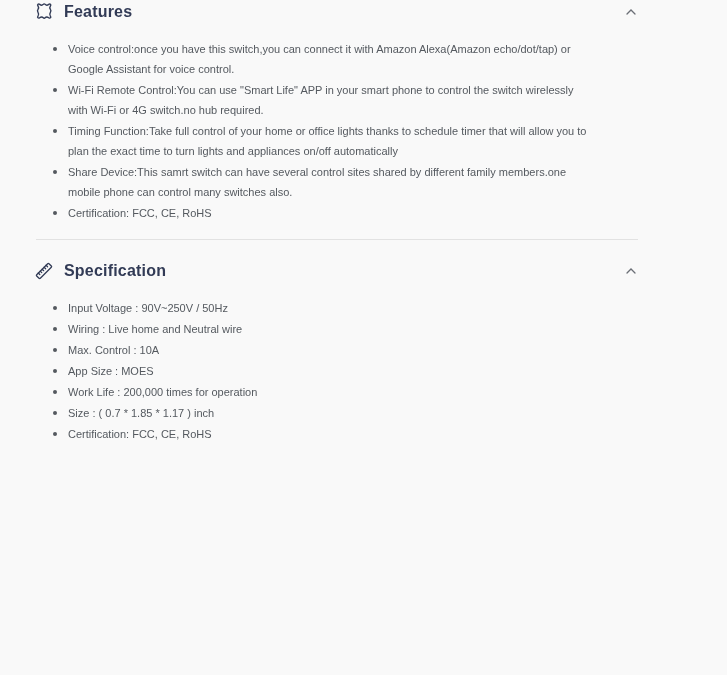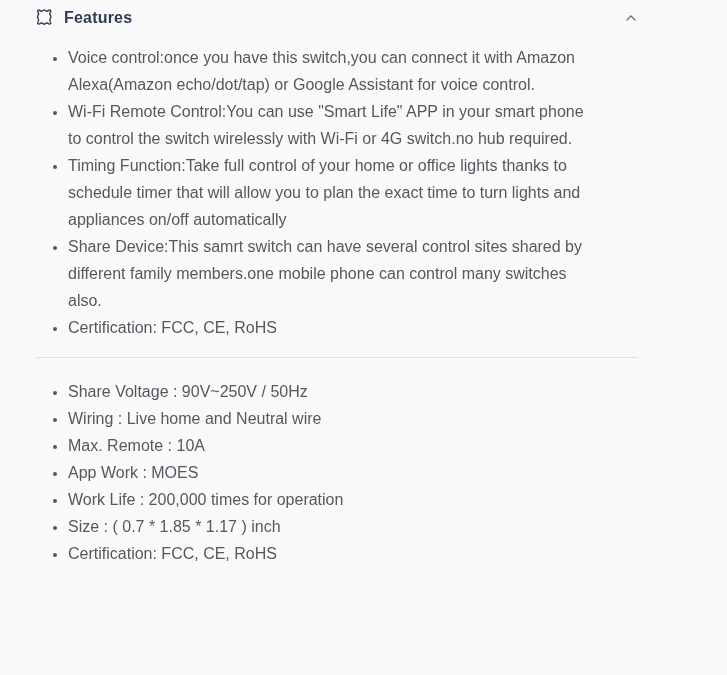--- a/index.html
+++ b/index.html
@@ -5,21 +5,21 @@
   * { margin: 0; padding: 0; box-sizing: border-box; }
   html, body {
     width: 727px; height: 675px;
     background: #f9f9f9;
     font-family: "Liberation Sans", sans-serif;
     overflow: hidden;
   }
   main.panel {
     width: 607px;
     margin-left: 33px;
-    padding-top: 7px;
+    padding-top: 1px;
     color: #54595f;
   }
   .section-header {
     display: flex;
     align-items: center;
     cursor: pointer;
   }
   .section-header .head-icon {
     width: 22px; height: 22px;
     display: inline-flex;
@@ -39,22 +39,22 @@
     margin-right: 2px;
     display: inline-flex;
     color: #6b6f76;
   }
   ul.bullet-list {
     margin: 15px 0 0 0;
     padding-left: 35px;
     list-style: disc outside;
   }
   ul.bullet-list li {
-    font-size: 16px;
-    line-height: 27px;
+    font-size: 11px;
+    line-height: 20px;
     color: #54595f;
     max-width: 522px;
   }
   ul.bullet-list li::marker { color: #54595f; font-size: 14px; }
   hr.section-divider {
     border: none;
     border-top: 1px solid #e2e2e2;
     margin: 16px 0 20px 3px;
     width: 602px;
   }
@@ -101,24 +101,40 @@
       <li>Wi-Fi Remote Control:You can use "Smart Life" APP in your smart phone to control the switch wirelessly with Wi-Fi or 4G switch.no hub required.</li>
       <li>Timing Function:Take full control of your home or office lights thanks to schedule timer that will allow you to plan the exact time to turn lights and appliances on/off automatically</li>
       <li>Share Device:This samrt switch can have several control sites shared by different family members.one mobile phone can control many switches also.</li>
       <li>Certification: FCC, CE, RoHS</li>
     </ul>
   </section>
 
   <hr class="section-divider">
 
   <section class="spec-section">
+    <div class="section-header">
+      <span class="head-icon">
+        <svg width="22" height="22" viewBox="0 0 24 24" fill="none" stroke="currentColor" stroke-width="1.4" stroke-linejoin="round" stroke-linecap="round">
+          <g transform="rotate(-45 12 12)">
+            <rect x="2.5" y="9.2" width="19" height="5.6" rx="1"></rect>
+            <path d="M6 9.2 v2.3 M9 9.2 v2.3 M12 9.2 v2.3 M15 9.2 v2.3 M18 9.2 v2.3"></path>
+          </g>
+        </svg>
+      </span>
+      <h2>Specification</h2>
+      <span class="collapse-toggle">
+        <svg width="14" height="10" viewBox="0 0 14 10" fill="none" stroke="currentColor" stroke-width="1.3" stroke-linecap="round">
+          <polyline points="3,7 7,3 11,7"></polyline>
+        </svg>
+      </span>
+    </div>
     <ul class="bullet-list">
-      <li>Share Voltage : 90V~250V / 50Hz</li>
+      <li>Input Voltage : 90V~250V / 50Hz</li>
       <li>Wiring : Live home and Neutral wire</li>
-      <li>Max. Remote : 10A</li>
-      <li>App Work : MOES</li>
+      <li>Max. Control : 10A</li>
+      <li>App Size : MOES</li>
       <li>Work Life : 200,000 times for operation</li>
       <li>Size : ( 0.7 * 1.85 * 1.17 ) inch</li>
       <li>Certification: FCC, CE, RoHS</li>
     </ul>
   </section>
 
 </main>
 
 </body></html>

